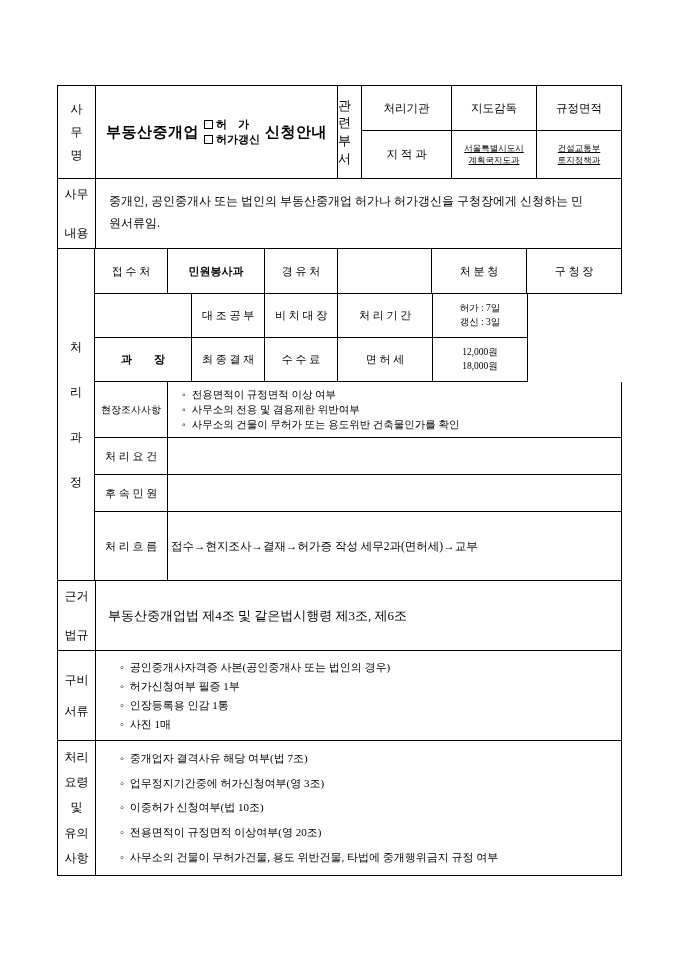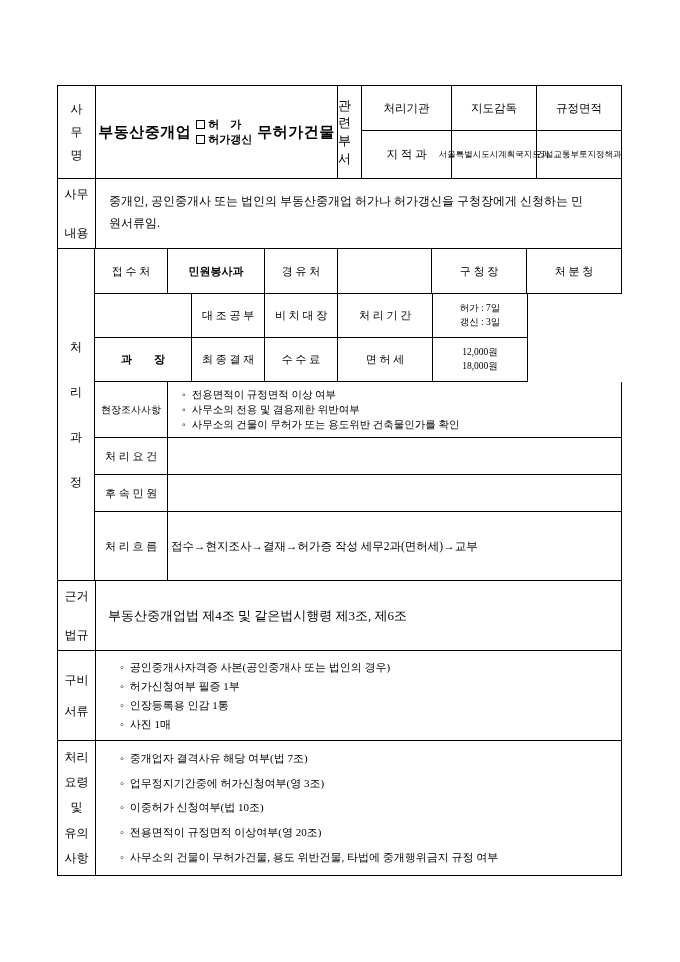--- a/index.html
+++ b/index.html
@@ -25,21 +25,21 @@
   
   .title-cell { width:243px; display:flex; align-items:center; justify-content:center; gap:5px; }
   .title-main { font-weight:bold; font-size:15px; letter-spacing:0.5px; white-space:pre; }
   .title-opts { display:flex; flex-direction:column; }
   .opt { display:flex; align-items:center; font-weight:bold; font-size:11px; }
   .checkbox { width:9px; height:9px; border:1px solid #000; display:inline-block; margin-right:3px; background:#fff; }
   .opt-text { white-space:pre; }
   .colC { width:24px; display:flex; flex-direction:column; align-items:center; justify-content:center; font-size:13px; line-height:1.35; }
   .hgrid { width:260px; display:grid; grid-template-columns:90px 85px 85px; grid-template-rows:45px 48px; }
   .hc { display:flex; align-items:center; justify-content:center; font-size:11.5px; white-space:pre; }
-  .small2 { flex-direction:row; font-size:8.5px; line-height:1.4; }
+  .small2 { flex-direction:column; font-size:8.5px; line-height:1.4;text-decoration:underline; }
 
   
   .wcontent { width:527px; }
   .taskcell { padding:11px 28px 8px 13px; font-size:12px; line-height:1.85; }
 
   
   .inner { width:527px; display:flex; flex-direction:column; }
   .irow { display:flex; }
   .w73 { width:73px; } .w97 { width:97px;font-weight:bold; } .w94 { width:94px; } .w95 { width:95px; }
   .colstack { display:flex; flex-direction:column; }
@@ -79,21 +79,21 @@
       <span class="title-opts">
         <span class="opt">
           <span class="checkbox"></span>
           <span class="opt-text">허    가</span>
         </span>
         <span class="opt">
           <span class="checkbox"></span>
           <span class="opt-text">허가갱신</span>
         </span>
       </span>
-      <span class="title-main">무허가건물</span>
+      <span class="title-main">신청안내</span>
     </div>
     <div class="cell colC">
       <span>관련</span>
       <span>부서</span>
     </div>
     <div class="hgrid">
       <div class="cell hc" style="width:90px">처리기관</div>
       <div class="cell hc" style="width:85px">지도감독</div>
       <div class="cell hc" style="width:85px">규정면적</div>
       <div class="cell hc" style="width:90px">지 적 과</div>
@@ -123,22 +123,22 @@
       <span>과</span>
       <span>정</span>
     </div>
     <div class="inner">
 
       <div class="irow" style="height:45px">
         <div class="cell lab w73">접 수 처</div>
         <div class="cell val w97">민원봉사과</div>
         <div class="cell lab w73">경 유 처</div>
         <div class="cell val w94"></div>
+        <div class="cell lab w95">처 분 청</div>
         <div class="cell val w95">구 청 장</div>
-        <div class="cell lab w95">처 분 청</div>
       </div>
 
       <div class="irow" style="height:88px">
         <div class="colstack w97">
           <div class="cell val h44"></div>
           <div class="cell val h44">과        장</div>
         </div>
         <div class="colstack w73">
           <div class="cell lab h44">대 조 공 부</div>
           <div class="cell lab h44">최 종 결 재</div>

